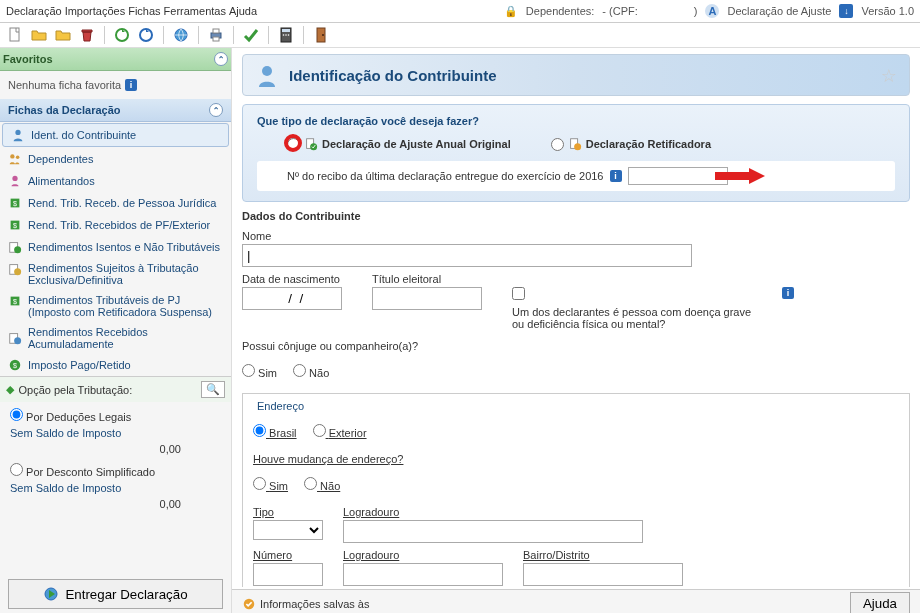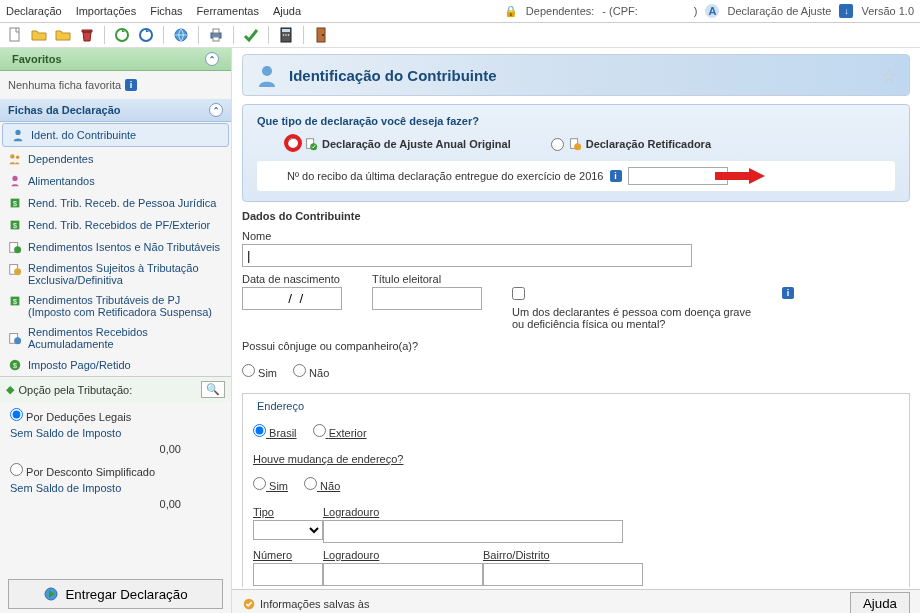--- a/index.html
+++ b/index.html
@@ -1,26 +1,26 @@
 <!DOCTYPE html>
 <html><head>
 <meta charset="utf-8">
 <style>
 * { box-sizing: border-box; margin: 0; padding: 0; font-family: Arial, sans-serif; }
 body { width: 920px; height: 613px; background: #fff; font-size: 11px; color: #333; overflow: hidden; }
-.menubar { display: flex; gap: 14px; padding: 4px 6px; border-bottom: 1px solid #ccc; align-items: center; }
+.menubar { display: flex; gap: 3px; padding: 4px 6px; border-bottom: 1px solid #ccc; align-items: center; }
 .menubar .spacer { flex: 1; }
 .menubar .right { display: flex; align-items: center; gap: 8px; color: #555; }
 .lock-ico { color: #8aa82e; }
 .toolbar { display: flex; gap: 6px; padding: 3px 6px; border-bottom: 1px solid #ddd; align-items: center; }
 .toolbar .ico { width: 18px; height: 18px; display: flex; align-items: center; justify-content: center; cursor: pointer; }
 .toolbar .divider { width: 1px; height: 18px; background: #ccc; margin: 0 2px; }
 .main { display: flex; height: calc(100% - 44px); }
 .sidebar { width: 232px; background: #f5f5f5; border-right: 1px solid #ddd; display: flex; flex-direction: column; }
-.panel-hdr { background: linear-gradient(#c4e6c4,#a8d8a8); padding: 4px 12px; font-weight: bold; color: #2a5a2a; border-bottom: 1px solid #88b888; display: flex; justify-content: space-between; align-items: center; }
+.panel-hdr { background: linear-gradient(#c4e6c4,#a8d8a8); padding: 4px 3px; font-weight: bold; color: #2a5a2a; border-bottom: 1px solid #88b888; display: flex; justify-content: space-between; align-items: center; }
 .panel-hdr2 { background: linear-gradient(#dae8f5,#c5d9ef); padding: 4px 8px; font-weight: bold; color: #1a4a7a; border-bottom: 1px solid #a8c0dd; display: flex; justify-content: space-between; align-items: center; }
 .fav-body { padding: 8px; color: #555; display: flex; align-items: center; gap: 4px; }
 .nav-list { list-style: none; overflow-y: auto; flex: 0 0 auto; }
 .nav-item { display: flex; align-items: center; gap: 6px; padding: 4px 8px; cursor: pointer; color: #1a4a7a; }
 .nav-item.active { background: #e4eef8; border: 1px solid #a8c0dd; border-radius: 3px; margin: 1px 2px; }
 .nav-item .ni-ico { width: 14px; height: 14px; flex-shrink: 0; }
 .nav-item.twoline { align-items: flex-start; }
 .tax-opt { border-top: 1px solid #ccc; padding: 4px 6px; display: flex; align-items: center; justify-content: space-between; background: #eef5ee; }
 .tax-opt .srch { border: 1px solid #aaa; padding: 1px 4px; background: #fff; cursor: pointer; }
 .tax-body { padding: 6px 10px; }
@@ -46,21 +46,21 @@
 .form-area label { display: block; color: #333; margin-bottom: 2px; }
 .form-area input[type=text] { border: 1px solid #aaa; padding: 3px 4px; background: #fff; }
 .form-area select { border: 1px solid #aaa; padding: 2px; background: #fff; height: 20px; }
 .fullw { width: 450px; }
 .cols { display: flex; gap: 30px; align-items: flex-start; margin-top: 6px; }
 .col { display: flex; flex-direction: column; }
 .chk-row { display: flex; align-items: flex-start; gap: 6px; max-width: 240px; }
 .fieldset { border: 1px solid #ccc; margin-top: 8px; padding: 6px 10px 10px; text-decoration: underline; }
 .fieldset .legend { color: #1a4a7a; margin-top: -13px; background: #fff; display: inline-block; padding: 0 4px; }
 .inline-radios { display: flex; gap: 16px; margin: 12px 0; align-items: center; }
-.addr-grid { display: flex; margin-top: 6px; flex-wrap: wrap; }
+.addr-grid { display: flex; gap: 20px; margin-top: 6px; flex-wrap: wrap; }
 .footer { position: absolute; bottom: 0; left: 0; right: 0; height: 28px; border-top: 1px solid #ccc; background: #f5f5f5; display: flex; align-items: center; padding: 0 10px; justify-content: space-between; }
 .footer .btn { border: 1px solid #aaa; padding: 3px 12px; background: #f0f0f0; cursor: pointer; }
 .info-ico { display: inline-block; width: 12px; height: 12px; background: #2a6ab8; color: #fff; font-size: 9px; text-align: center; line-height: 12px; border-radius: 2px; font-weight: bold; }
 .collapse-ico { width: 14px; height: 14px; border: 1px solid #7a9abd; border-radius: 50%; display: inline-flex; align-items: center; justify-content: center; font-size: 8px; color: #3a6a9a; cursor: pointer; background: #fff; }
 .person-ico { width: 24px; height: 24px; }
 svg.mini { width: 16px; height: 16px; }
 </style>
 </head>
 <body>
 

